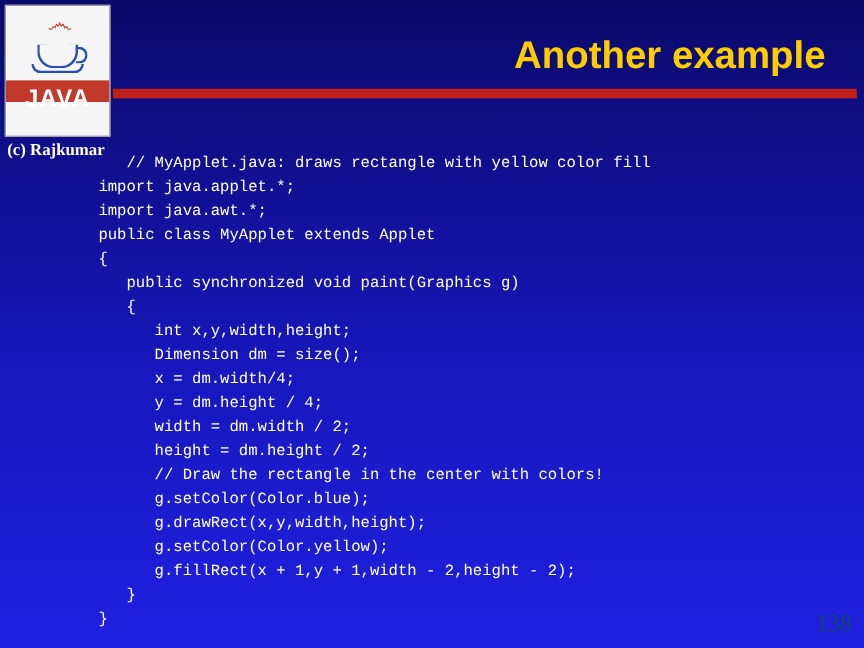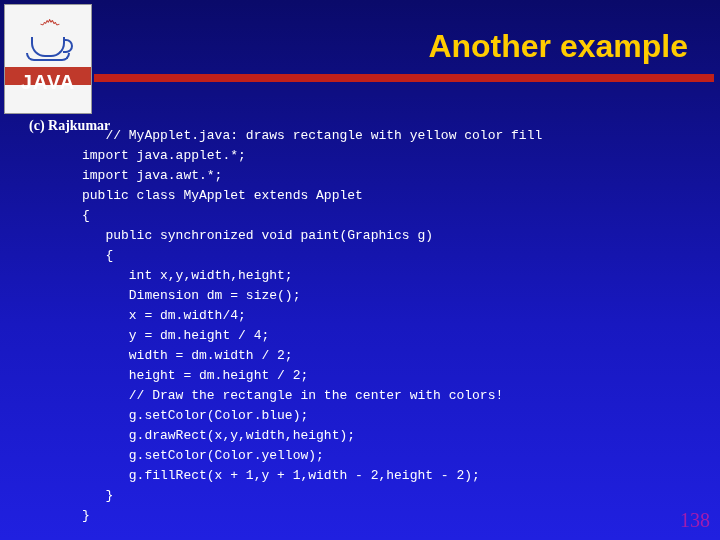--- a/index.html
+++ b/index.html
@@ -54,32 +54,32 @@
     color:#ffcc00;
     font-family:Arial,Helvetica,sans-serif;
     font-weight:bold;font-size:32px;
   }
   .redbar{
     position:absolute;top:74px;left:94px;right:6px;height:8px;
     background:#c0201a;
   }
   .copyright{
     position:absolute;top:118px;left:6px;
-    color:#ffffff;font-weight:bold;font-size:14px;margin-left:23px;
+    color:#ffffff;font-weight:bold;font-size:14px;
   }
   .code{
     position:absolute;top:126px;left:82px;right:30px;
     color:#fff;
     font-family:"Courier New",monospace;
     font-size:13px;line-height:20px;
     white-space:pre;
   }
   .pagenum{
     position:absolute;bottom:8px;right:10px;
-    color:#a21caf;font-size:20px;
+    color:#0c4a6e;font-size:20px;
   }
 </style>
 </head>
 <body>
 
 <div class="logo">
   <div class="logo-cup">
     <div class="steam">෴</div>
     <div class="cup"></div>
     <div class="saucer"></div>

